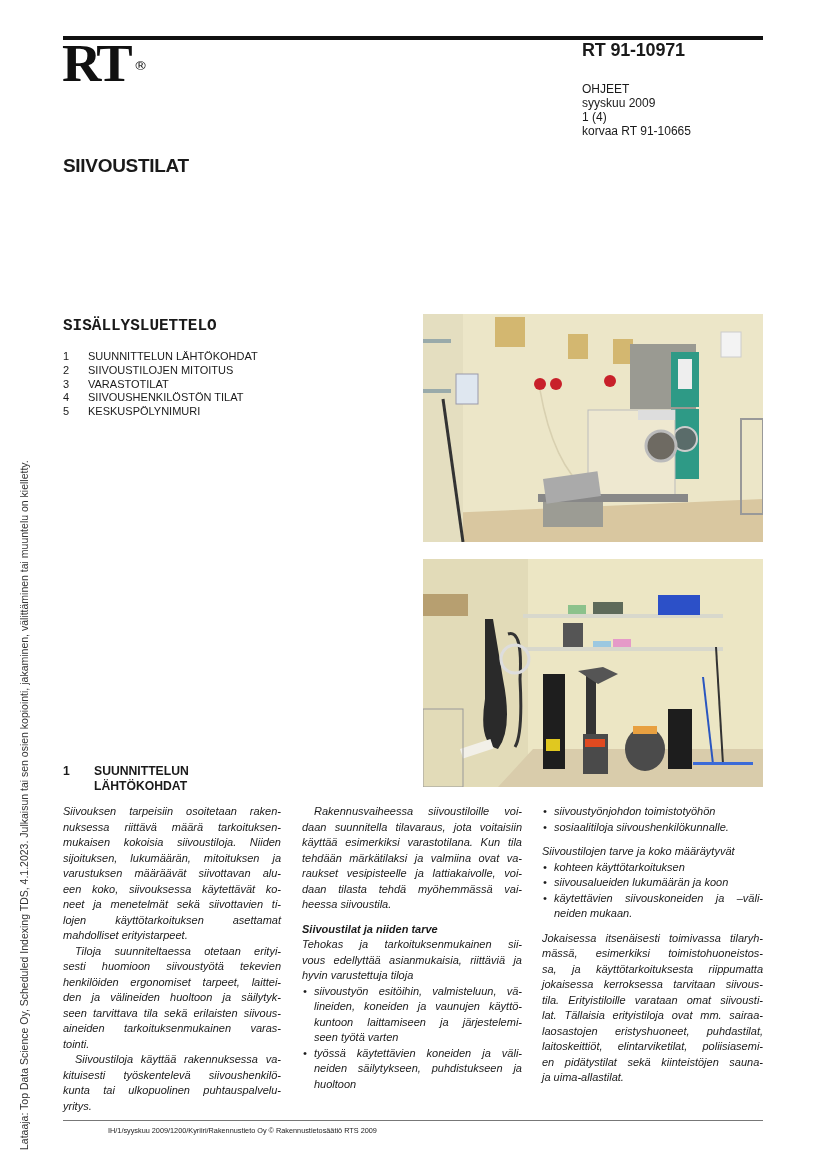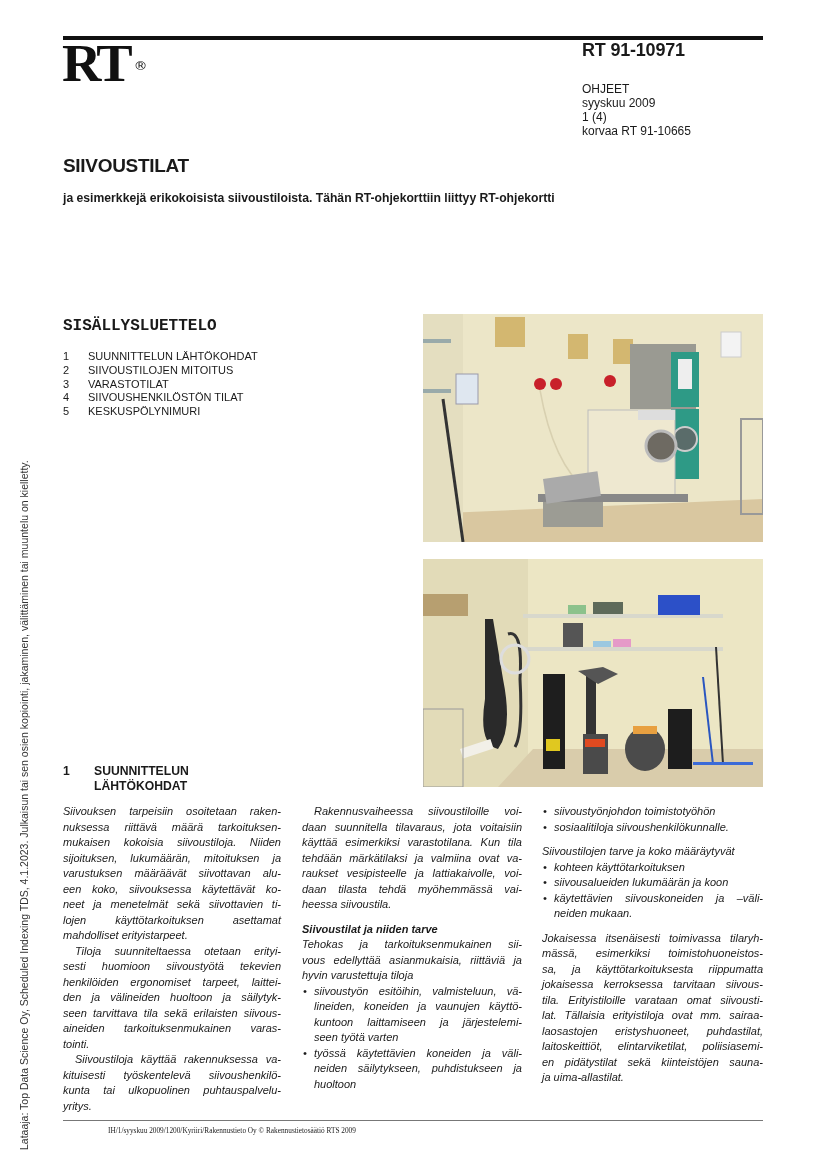--- a/index.html
+++ b/index.html
@@ -31,40 +31,39 @@
   .col .ln.last { text-align-last:left; }
   .col .ind { padding-left:12px; }
   .col .bul { position:relative; padding-left:12px; }
   .col .bul .dot { position:absolute; left:1px; top:0; }
   .col .subh { font-weight:bold; }
   .col .gap { height:9px; }
   .c1 { left:63px; top:804px; width:218px; }
   .c2 { left:302px; top:804px; width:220px; }
   .c3 { left:542px; top:804px; width:221px; }
   .bottom-rule { left:63px; top:1120px; width:700px; height:1px; background:#777; }
-  .footer { left:63px; top:1126px; font-size:7.3px; font-family:Liberation Serif, serif; color:#222; white-space:nowrap;padding-left:45px; }
+  .footer { left:63px; top:1126px; font-size:7.3px; font-family:Liberation Sans, sans-serif; color:#222; white-space:nowrap;padding-left:45px; }
   .sidebar { left:18px; top:1150px; transform:rotate(-90deg); transform-origin:0 0; font-size:10.5px;
              font-family:"Liberation Sans",sans-serif; white-space:nowrap; color:#333; width:800px; }
 </style>
 </head>
 <body>
 
 <div class="abs top-rule"></div>
 <div class="abs logo"><span>RT</span><sup>®</sup></div>
 <div class="abs docnum">RT 91-10971</div>
 <div class="abs meta">
   <div>OHJEET</div>
   <div>syyskuu 2009</div>
   <div>1 (4)</div>
   <div>korvaa RT 91-10665</div>
 </div>
 
 <div class="abs title">SIIVOUSTILAT</div>
 <div class="abs lead">
-  <div class="ln">ja esimerkkejä erikokoisista siivoustiloista. Tähän RT-ohjekorttiin liittyy RT-ohjekortti</div>
 </div>
 
 <div class="abs toc-h">SISÄLLYSLUETTELO</div>
 <div class="abs toc" id="toc">
     <div class="row">
       <span class="num">1</span>
       <span>SUUNNITTELUN LÄHTÖKOHDAT</span>
     </div>
     <div class="row">
       <span class="num">2</span>

